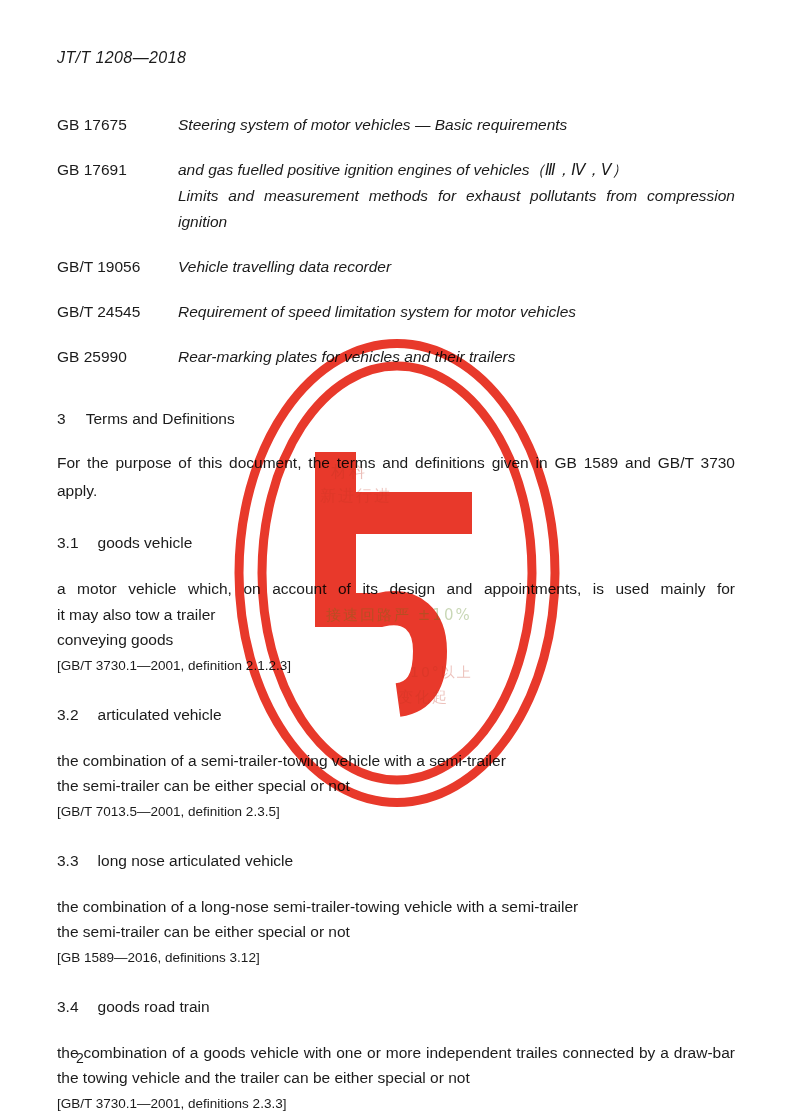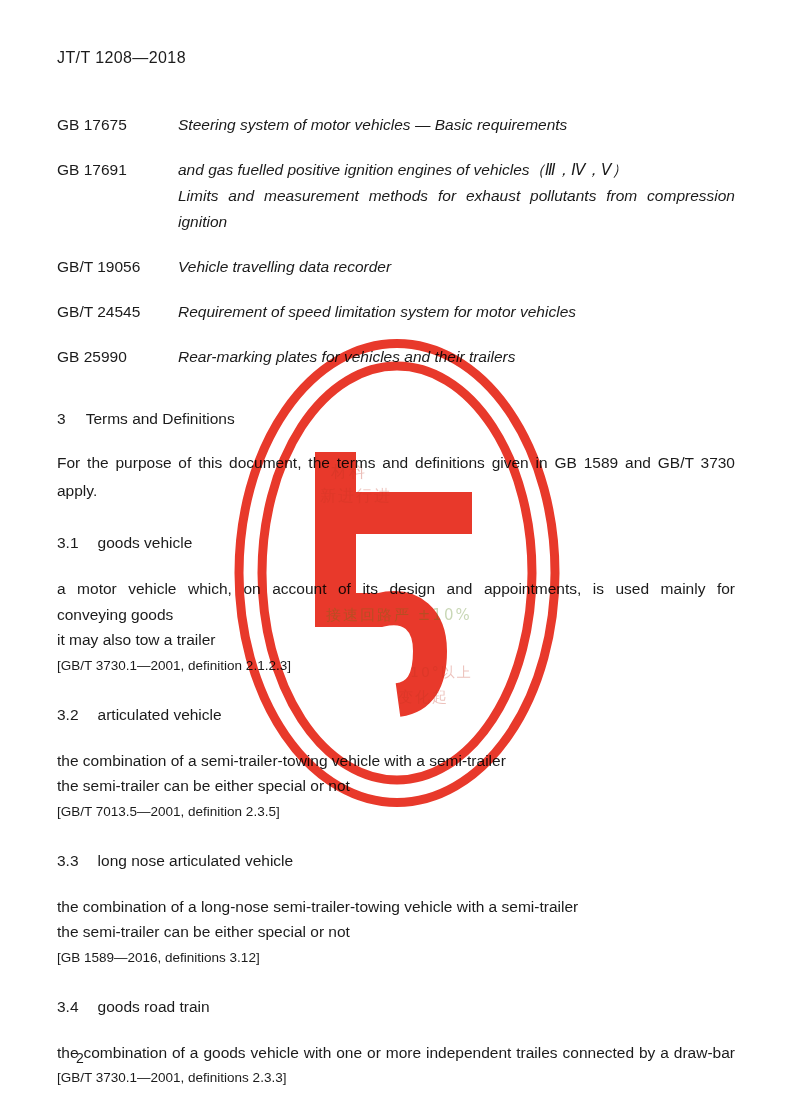--- a/index.html
+++ b/index.html
@@ -8,21 +8,21 @@
     width:790px;height:1116px;
     background:#ffffff;
     overflow:hidden;
     font-family:"Liberation Sans","DejaVu Sans",sans-serif;
     color:#1b1b1b;
     margin:0 auto;
   }
   .content{ padding:0 55px 0 57px; }
   .doc-number{
     margin-top:48px;
-    font-size:16px; line-height:20px; letter-spacing:0.4px;
+    font-size:16px; line-height:20px; letter-spacing:0.4px;font-style:italic;
   }
   .refs{ margin-top:44px; }
   .ref-row{ display:flex; margin-bottom:19px; }
   .ref-code{ width:121px; flex:none; font-size:15.5px; line-height:26px; }
   .ref-title{ flex:1; font-style:italic; font-size:15.5px; }
   .ref-title .line{ line-height:26px;font-style:italic; }
   .line.j{ text-align:justify; text-align-last:justify; }
   .sec-head{
     margin-top:37px;
     font-size:15.5px; line-height:24px;
@@ -102,22 +102,22 @@
     <div class="intro">
         <div class="line j">For the purpose of this document, the terms and definitions given in GB 1589 and GB/T 3730</div>
         <div class="line">apply.</div>
       </div>
 
     <div id="terms-list">
         <div class="term-block">
           <div class="term-head"><span class="term-no">3.1</span><span>goods vehicle</span></div>
           <div class="term-def">
             <div class="line j">a motor vehicle which, on account of its design and appointments, is used mainly for</div>
+            <div class="line">it may also tow a trailer</div>
             <div class="line">conveying goods</div>
-            <div class="line">it may also tow a trailer</div>
           </div>
           <div class="term-source">[GB/T 3730.1—2001, definition 2.1.2.3]</div>
         </div>
         <div class="term-block">
           <div class="term-head"><span class="term-no">3.2</span><span>articulated vehicle</span></div>
           <div class="term-def">
             <div class="line">the combination of a semi-trailer-towing vehicle with a semi-trailer</div>
             <div class="line">the semi-trailer can be either special or not</div>
           </div>
           <div class="term-source">[GB/T 7013.5—2001, definition 2.3.5]</div>
@@ -127,20 +127,21 @@
           <div class="term-def">
             <div class="line">the combination of a long-nose semi-trailer-towing vehicle with a semi-trailer</div>
             <div class="line">the semi-trailer can be either special or not</div>
           </div>
           <div class="term-source">[GB 1589—2016, definitions 3.12]</div>
         </div>
         <div class="term-block">
           <div class="term-head"><span class="term-no">3.4</span><span>goods road train</span></div>
           <div class="term-def">
             <div class="line j">the combination of a goods vehicle with one or more independent trailes connected by a draw-bar</div>
+            <div class="line">the towing vehicle and the trailer can be either special or not</div>
           </div>
           <div class="term-source">[GB/T 3730.1—2001, definitions 2.3.3]</div>
         </div>
       </div>
   </div>
 
   <div class="page-number">2</div>
 
   <div class="stamp-layer">
     <svg class="stamp-svg" width="334" height="474" viewBox="0 0 334 474">

